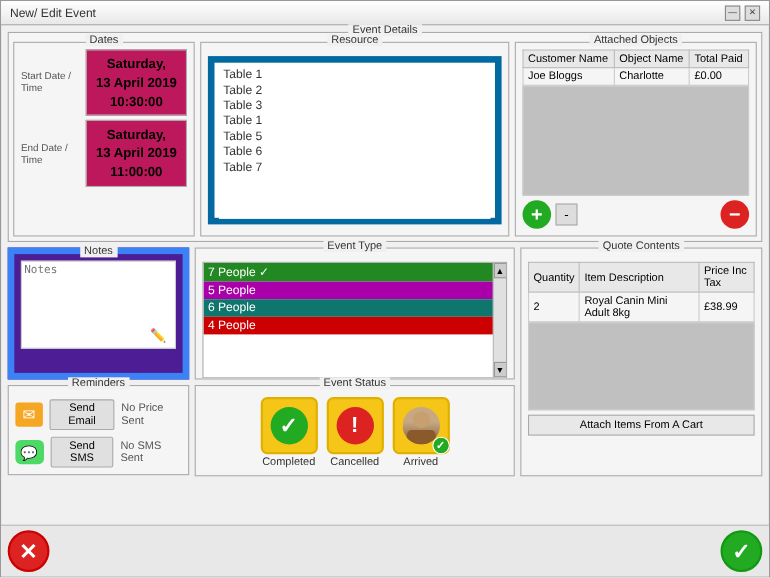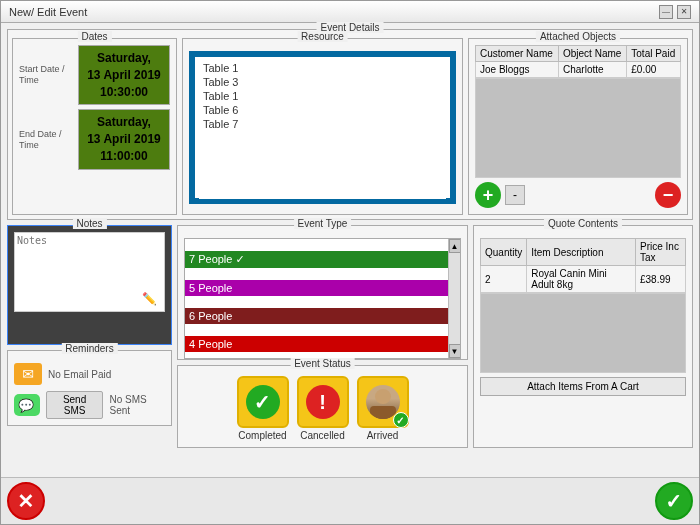--- a/index.html
+++ b/index.html
@@ -97,21 +97,21 @@
     }
     .date-label-text {
       font-size: 9px;
       color: #555;
       width: 55px;
       flex-shrink: 0;
       line-height: 1.2;
     }
     .date-box {
       border: 1px solid #aaa;
-      background: #4d7c0f;
+      background: #be185d;
       padding: 4px 6px;
       font-weight: bold;
       font-size: 12px;
       text-align: center;
       line-height: 1.4;
       flex: 1;
     }
     
     .resource-group {
       border: 1px solid #aaa;
@@ -205,24 +205,24 @@
       font-size: 18px;
       display: flex;
       align-items: center;
       justify-content: center;
       cursor: pointer;
       font-weight: bold;
       margin-left: auto;
     }
     
     .notes-group {
-      border: 1px solid #3b82f6;
-      padding: 6px;
-      position: relative;
-      background: #404040;
+      border: 6px solid #3b82f6;
+      padding: 6px;
+      position: relative;
+      background: #4c1d95;
       width: 165px;
       flex-shrink: 0;
       min-height: 120px;
     }
     .notes-area {
       width: 100%;
       height: 80px;
       border: 1px solid #ccc;
       background: white;
       resize: none;
@@ -253,21 +253,20 @@
       overflow: hidden;
       position: relative;
     }
     .event-type-item {
       padding: 2px 4px;
       font-size: 11px;
       color: white;
       display: flex;
       align-items: center;
       gap: 4px;
-      margin-top: 12px;
     }
     .et-scrollbar {
       position: absolute;
       right: 0;
       top: 0;
       width: 12px;
       height: 100%;
       background: #e0e0e0;
       border-left: 1px solid #bbb;
       display: flex;
@@ -594,22 +593,24 @@
               </div>
             </div>
           </div>
         </div>
 
         <div class="resource-group">
           <span class="group-label">Resource</span>
           <div class="resource-group-inner">
             <ul class="resource-list" style="border:none; padding:2px;">
               <li>Table 1</li>
+              <li>Table 2</li>
               <li>Table 3</li>
               <li>Table 1</li>
+              <li>Table 5</li>
               <li>Table 6</li>
               <li>Table 7</li>
             </ul>
           </div>
         </div>
 
         <div class="attached-group">
           <span class="group-label">Attached Objects</span>
           <table class="attached-table">
             <thead>
@@ -648,21 +649,22 @@
             <textarea class="notes-area" placeholder="Notes" style=""></textarea>
             <span class="notes-pencil">✏️</span>
           </div>
         </div>
 
         <div class="reminders-group">
           <span class="group-label">Reminders</span>
           <div class="reminders-inner" style="margin-top:6px;">
             <div class="reminder-row">
               <div class="email-icon">✉</div>
-              <span class="reminder-status">No Email Paid</span>
+              <button class="reminder-btn">Send Email</button>
+              <span class="reminder-status">No Price Sent</span>
             </div>
             <div class="reminder-row">
               <div class="sms-icon">💬</div>
               <button class="reminder-btn">Send SMS</button>
               <span class="reminder-status">No SMS Sent</span>
             </div>
           </div>
         </div>
       </div>
 
@@ -670,21 +672,21 @@
 
         <div class="event-type-group">
           <span class="group-label">Event Type</span>
           <div class="event-type-list" style="margin-top:6px; position:relative;">
             <div class="event-type-item" style="background:#228822; padding-right:14px;">
               <span>7 People ✓</span>
             </div>
             <div class="event-type-item" style="background:#aa00aa; padding-right:14px;">
               <span>5 People</span>
             </div>
-            <div class="event-type-item" style="background:#7f1d1d; padding-right:0;">
+            <div class="event-type-item" style="background:#0f766e; padding-right:0;">
               <span>6 People</span>
             </div>
             <div class="event-type-item" style="background:#cc0000; padding-right:14px;">
               <span>4 People</span>
             </div>
             <div class="et-scrollbar">
               <div class="et-scroll-up">▲</div>
               <div style="flex:1;background:#d0d0d0;"></div>
               <div class="et-scroll-down">▼</div>
             </div>

